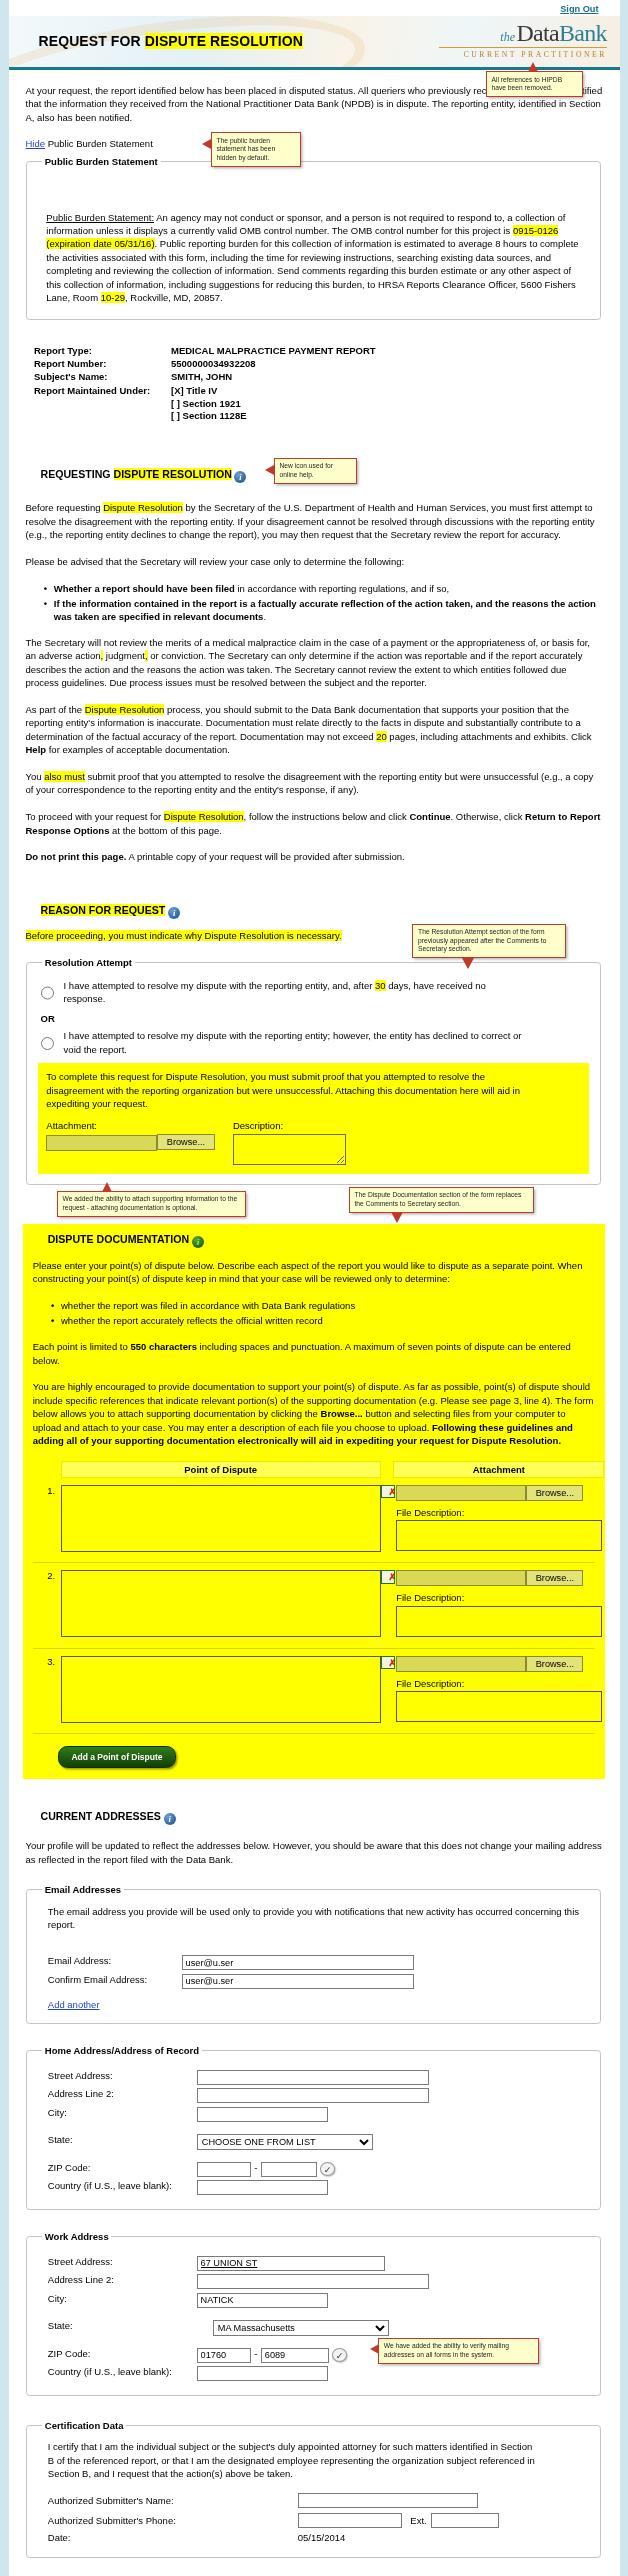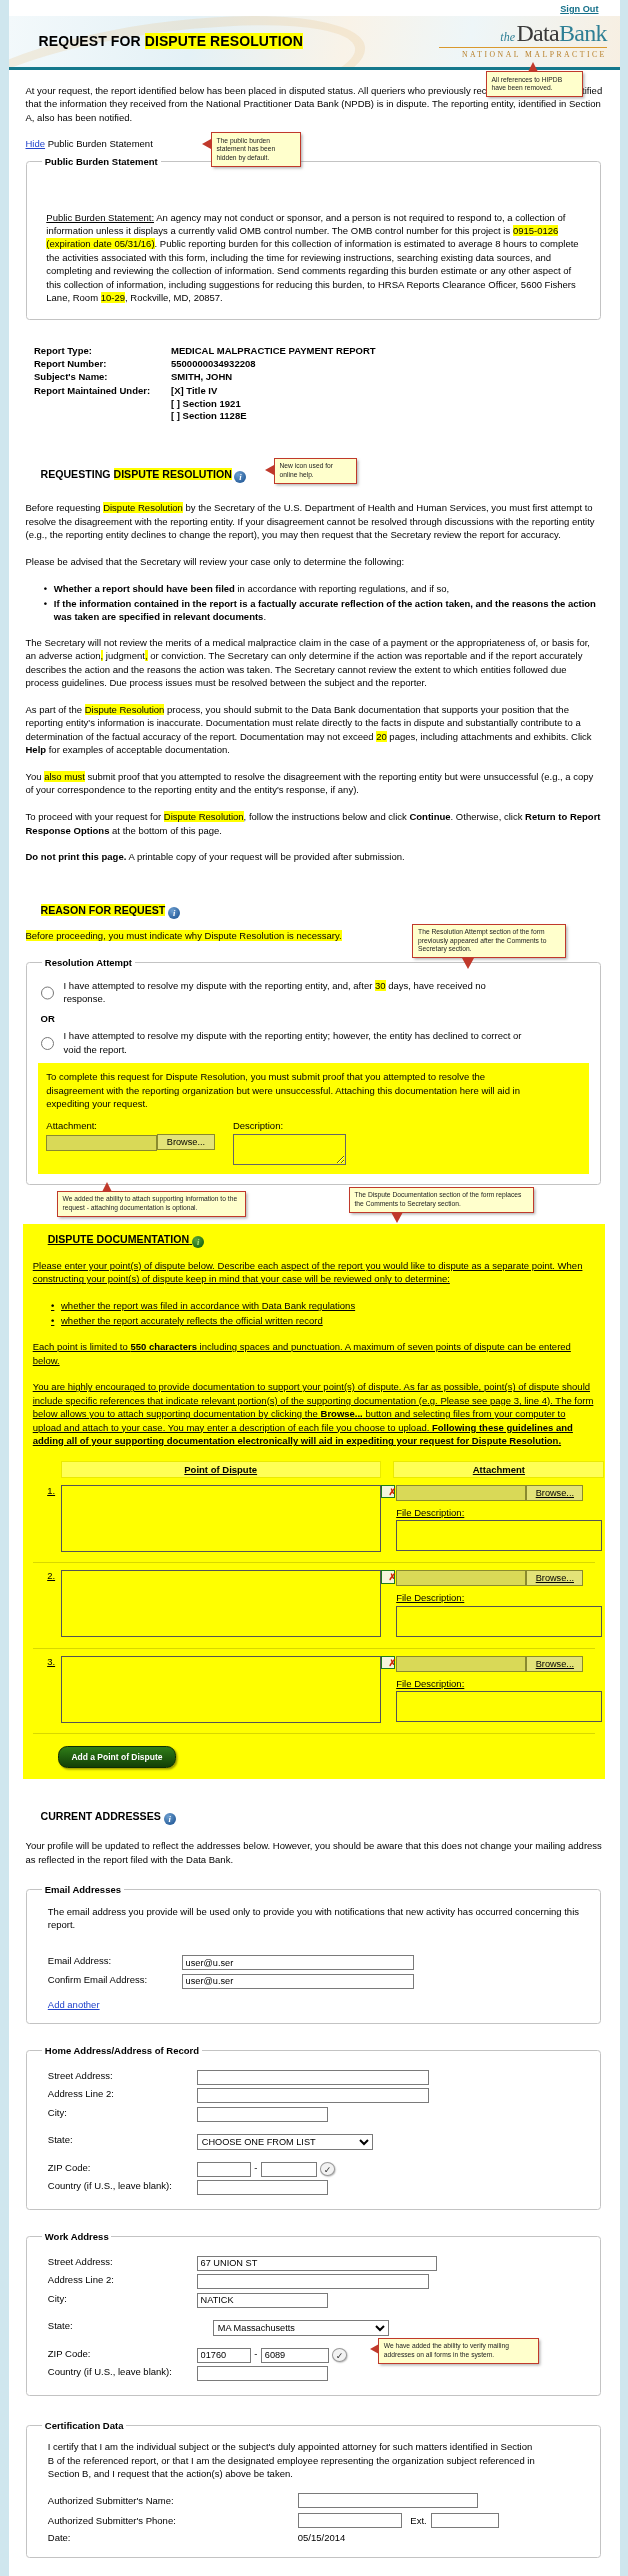--- a/index.html
+++ b/index.html
@@ -91,21 +91,21 @@
   .radio-row { display:flex; margin:4.2px 0 7px 2.8px; line-height:13.4px; }
   .radio-row input { margin:1.4px 10px 0 0; flex:none; }
   .or { font-weight:bold; margin:2.8px 0 5.6px 2.8px; }
   .yellow-box { background:#ffff00; padding:7px 8.5px; margin-top:7px; }
   .attach-grid { display:flex; gap:18.3px; margin-top:10px; }
   .file-input { background:#d9d957; border:0.7px solid #8a8a2e; width:111px; height:16px; }
   .browse-btn { background:#e3e378; border:0.7px solid #8a8a2e; height:16px; padding:1.4px 8.5px; font-size:9.2px; cursor:pointer; }
   .desc-ta { background:#ffff00; width:113px; height:31px; border:0.7px solid #666; }
 
   
-  .dispute-section { background:#ffff00; padding:8.5px 10px 11.3px 10px; margin:0 -2.8px;text-decoration:underline; }
+  .dispute-section { background:#ffff00; padding:8.5px 10px 11.3px 10px; margin:0 -2.8px; }
   .dd-table { margin-top:11.3px; }
   .dd-head { display:grid; grid-template-columns:28px 320px 12.7px 211px; }
   .dd-head .h1 { grid-column:2; text-align:center; font-weight:bold; background:#ffff55; border:0.7px solid #eaea00; padding:2.1px 0;}
   .dd-head .h2 { grid-column:4; text-align:center; font-weight:bold; background:#ffff55; border:0.7px solid #eaea00; padding:2.1px 0;}
   .dd-row { display:grid; grid-template-columns:28px 320px 12.7px 211px; padding:7px 0 8.5px 0; border-bottom:0.7px solid #d8d800; }
   .dd-num { text-align:right; padding-right:5.6px; }
   .dd-ta { width:100%; height:67px; background:#ffff00; border:0.7px solid #555; resize:none; }
   .del-x {
     width:12px; height:13.4px; border:1.4px solid #1e7a1e; background:#f5f5dc;
     color:#cc2200; font-weight:bold; font-size:9.2px; line-height:10.6px; text-align:center;
@@ -142,21 +142,21 @@
 
   <div class="topbar">
     <a class="signout">Sign Out</a>
   </div>
 
   <div class="header-band">
     <div class="page-title"><span>REQUEST FOR </span><span class="hl">DISPUTE RESOLUTION</span></div>
     <div class="logo">
       <div class="logo-line1"><span class="logo-the">the</span><span class="logo-data">Data</span><span class="logo-bank">Bank</span></div>
       <div class="logo-rule"></div>
-      <div class="logo-sub">NATIONAL MALPRACTICE</div>
+      <div class="logo-sub">CURRENT PRACTITIONER</div>
     </div>
   </div>
   <div class="teal-bar"></div>
 
   <div class="content">
 
     <div class="callout" style="top:1.4px; right:37px; width:97px;">
       <span class="arr arr-up" style="left:41px;"></span>
       <span>All references to HIPDB have been removed.</span>
     </div>
@@ -393,21 +393,21 @@
       </div>
     </fieldset>
 
     <div style="height:21px;"></div>
 
     <fieldset style="margin-right:1.4px;">
       <legend>Work Address</legend>
       <div style="height:7px;"></div>
       <div class="frow frow2">
         <span class="flabel">Street Address:</span>
-        <input type="text" style="width: 240px;" value="67 UNION ST">
+        <input type="text" style="width: 188px; text-decoration: underline;" value="67 UNION ST">
       </div>
       <div class="frow frow2">
         <span class="flabel">Address Line 2:</span>
         <input type="text" style="width: 232px;">
       </div>
       <div class="frow frow2">
         <span class="flabel">City:</span>
         <input type="text" style="width: 131px;" value="NATICK">
       </div>
       <div style="height:8.5px;"></div>

